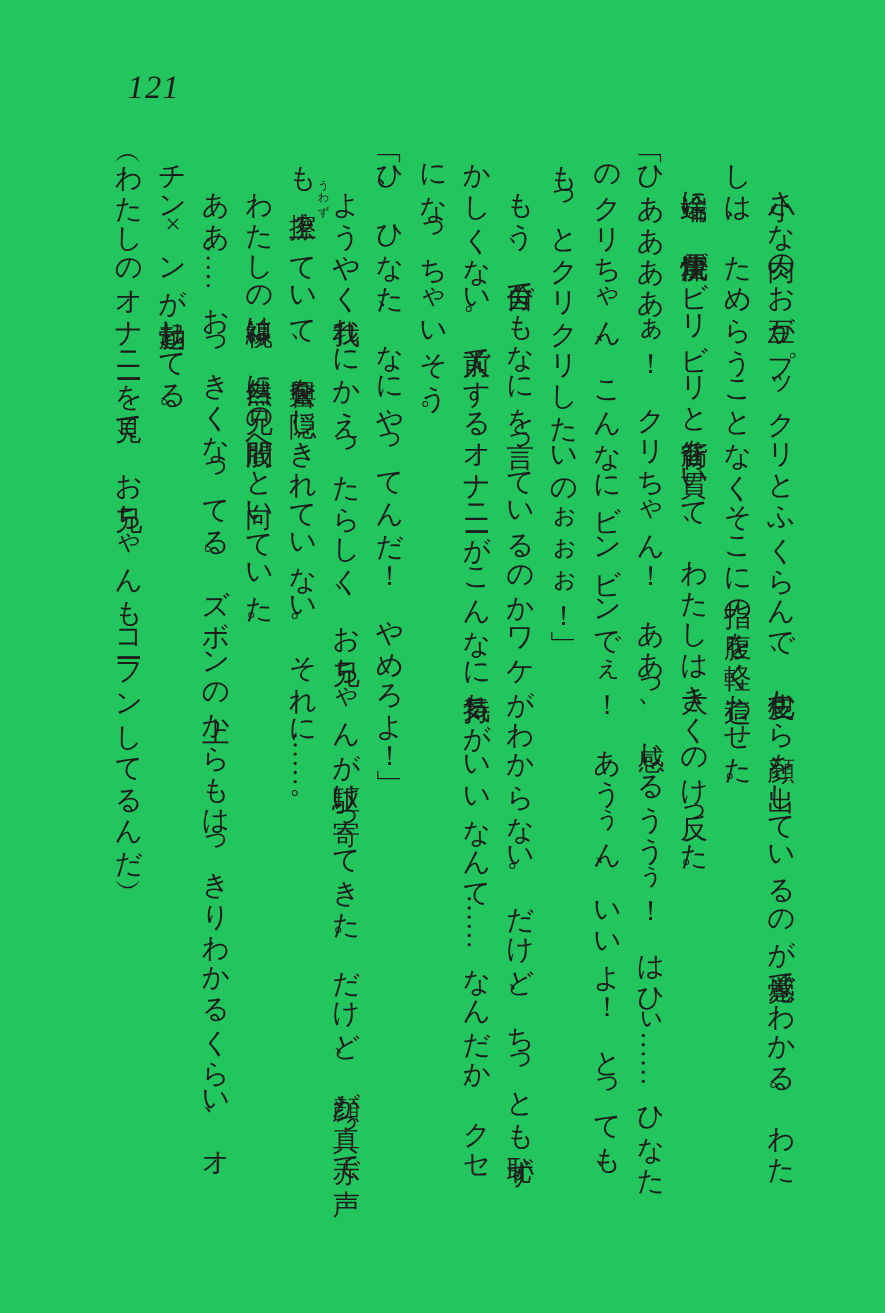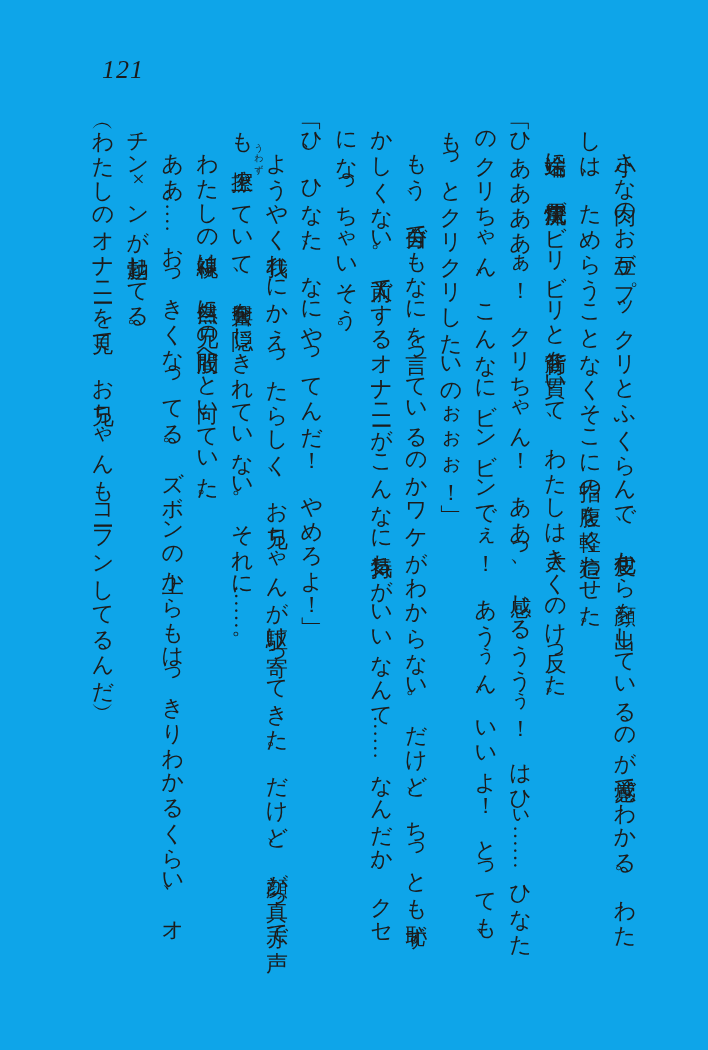--- a/index.html
+++ b/index.html
@@ -10,21 +10,21 @@
     width: 708px;
     height: 1050px;
     background: #fdfdfc;
     overflow: hidden;
     position: relative;
     font-family: "Liberation Serif", "DejaVu Serif", serif;
   }
   .page {
     position: absolute;
     inset: 0;
-    background: #0ea5e9;
+    background: #22c55e;
   }
   .page-number {
     position: absolute;
     top: 55px;
     left: 102px;
     font-size: 26px;
     font-style: italic;
     color: #1b1b1b;
     letter-spacing: 1px;
   }

